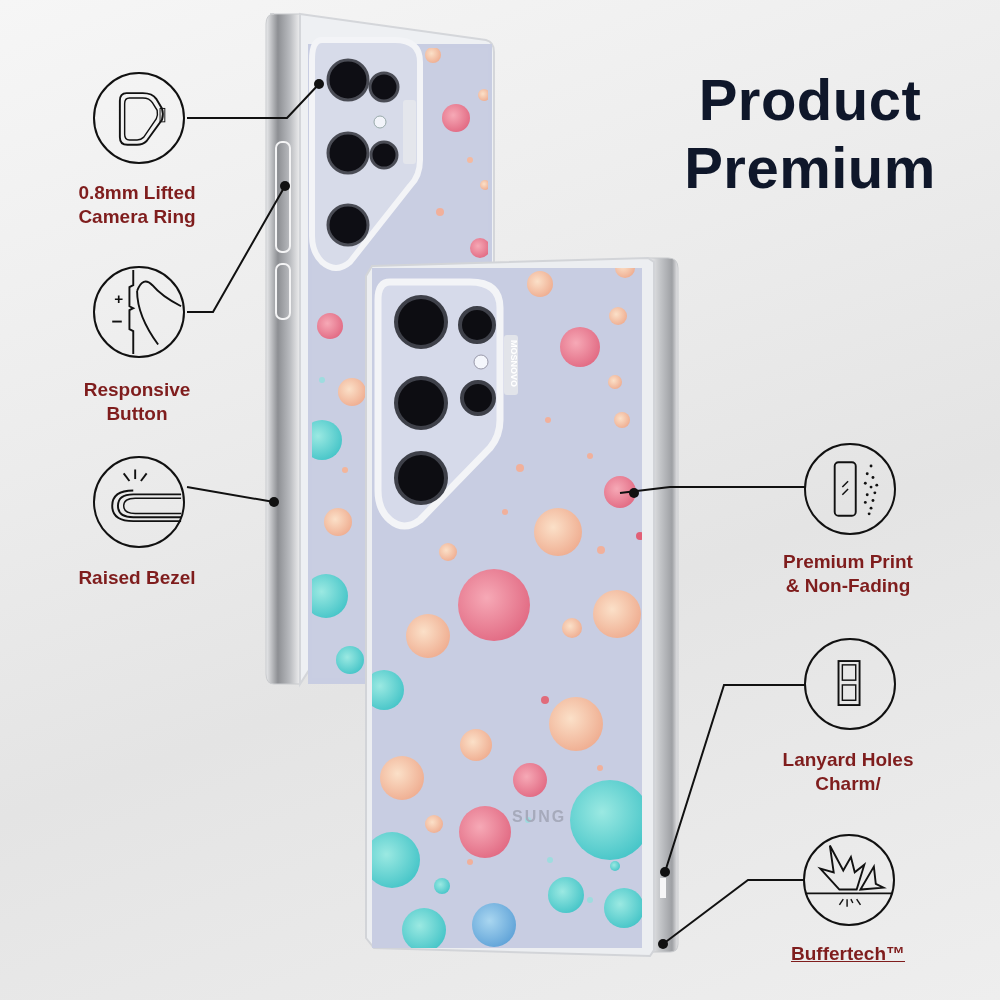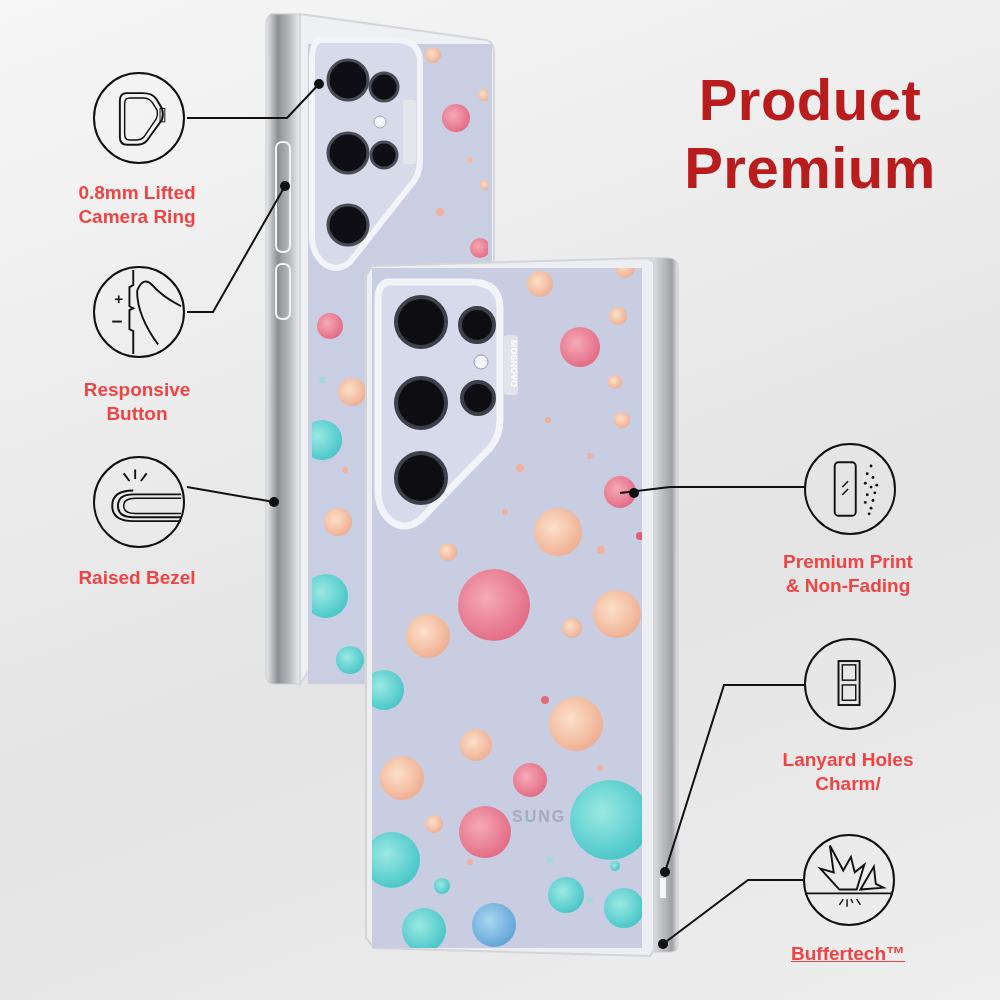--- a/index.html
+++ b/index.html
@@ -9,32 +9,32 @@
     background: linear-gradient(160deg, #f6f6f6 0%, #ececec 35%, #e4e4e4 60%, #eeeeee 100%);
     font-family: "Liberation Sans", sans-serif;
     color: #111;
   }
   .stage { position: absolute; inset: 0; }
   .layer { position: absolute; left: 0; top: 0; width: 1000px; height: 1000px; }
 
   .title {
     position: absolute; left: 660px; top: 66px; width: 300px;
     text-align: center; font-weight: bold; font-size: 58px; line-height: 68px;
-    color: #b91c1c; letter-spacing: 0.5px;
+    color: #0f172a; letter-spacing: 0.5px;
   }
 
   .feature-icon {
     position: absolute; width: 92px; height: 92px; border-radius: 50%;
     border: 2px solid #111; background: transparent;
   }
   .feature-icon svg { width: 100%; height: 100%; display: block; }
 
   .feature-label {
     position: absolute; width: 200px; text-align: center;
-    font-weight: bold; font-size: 19px; line-height: 24px; color: #ef4444;
+    font-weight: bold; font-size: 19px; line-height: 24px; color: #7f1d1d;
   }
   .feature-label span { display: block; }
 </style>
 </head>
 <body>
 
 <div class="stage">
 
   <svg class="layer" viewBox="0 0 1000 1000" xmlns="http://www.w3.org/2000/svg">
     <defs>

